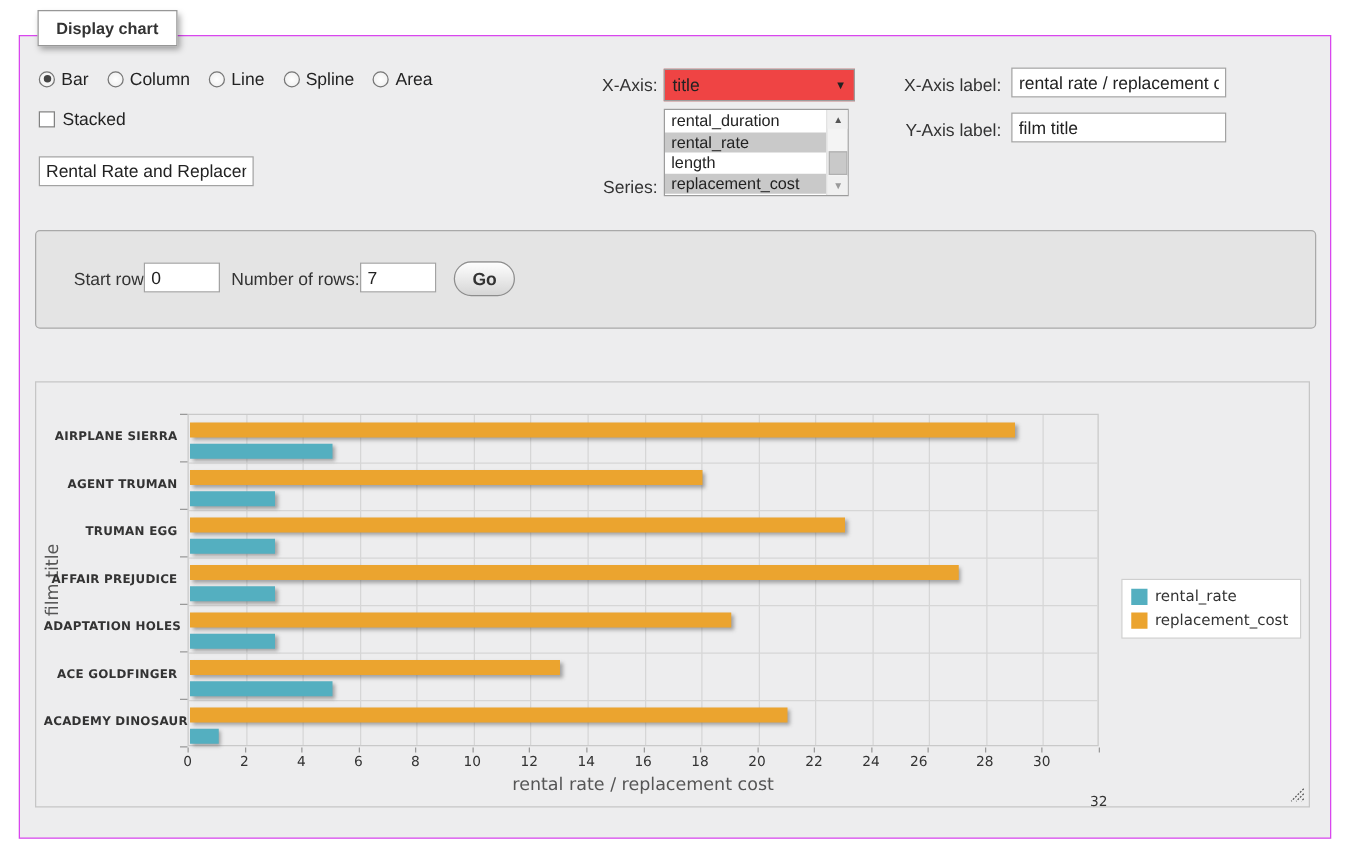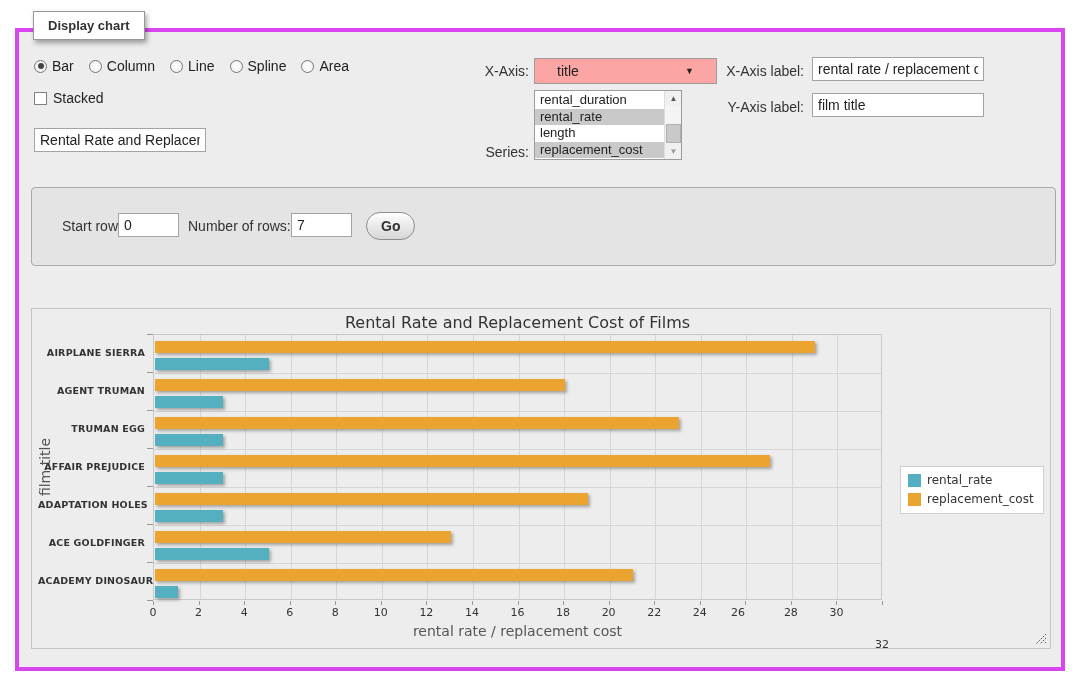--- a/index.html
+++ b/index.html
@@ -5,21 +5,21 @@
   * { box-sizing: border-box; }
   html,body { margin:0; padding:0; }
   body {
     width:1081px; height:681px; position:relative; overflow:hidden;
     background:#ffffff;
     font-family:"Liberation Sans", sans-serif;
     color:#222;
   }
   .fieldset {
     position:absolute; left:15px; top:28px; width:1050px; height:643px;
-    background:#ededee; border:4px solid #d946ef;
+    background:#ededee; border:1px solid #d946ef;
   }
   .legend-tab {
     position:absolute; left:14px; top:-21px;
     background:#fff; border:1px solid #979797;
     box-shadow:2px 3px 5px rgba(0,0,0,0.35);
     padding:6px 14px; font-size:13px; font-weight:bold; color:#333;
   }
   
   .type-row { position:absolute; left:15px; top:26px; display:flex; align-items:center; gap:15px; font-size:14px; }
   .type-item { display:flex; align-items:center; gap:5px; cursor:default; }
@@ -38,23 +38,23 @@
     font-size:14px; color:#222; padding:2px 5px; height:24px;
   }
   #title-input { position:absolute; left:15px; top:96px; width:172px; }
   
   .fld-label { position:absolute; font-size:14px; color:#333; text-align:right; }
   #xaxis-label-txt { left:400px; top:31px; width:110px; }
   #series-label-txt { left:400px; top:112px; width:110px; }
   #xlabel-caption { left:675px; top:31px; width:110px; }
   #ylabel-caption { left:675px; top:67px; width:110px; }
   .select-box {
-    position:absolute; left:515px; top:26px; width:183px; height:26px;
-    background:#fca5a5; border:1px solid #9c9c9c; font-size:14px;
-    display:flex; align-items:center; padding:0 22px; cursor:default;
+    position:absolute; left:515px; top:26px; width:153px; height:26px;
+    background:#ef4444; border:1px solid #9c9c9c; font-size:14px;
+    display:flex; align-items:center; padding:0 6px; cursor:default;
   }
   .select-box .caret { margin-left:auto; font-size:9px; color:#222; }
   .listbox {
     position:absolute; left:515px; top:58px; width:148px; height:70px;
     background:#fff; border:1px solid #9c9c9c; overflow:hidden; padding-top:1px;
   }
   .listbox .opt {
     height:16.5px; line-height:16.5px; font-size:13px; padding:0 5px;
     white-space:nowrap; margin-right:17px; cursor:default;
   }
@@ -181,21 +181,20 @@
 
   <div class="rows-panel">
     <div class="fl" id="start-row-label">Start row:</div>
     <input class="text" id="start-row-input" value="0" style="">
     <div class="fl" id="num-rows-label">Number of rows:</div>
     <input class="text" id="num-rows-input" value="7" style="">
     <button class="go-btn">Go</button>
   </div>
 
   <div class="chart-box">
-    <div class="chart-title">Rental Rate and Replacement Cost of Films</div>
     <div class="yaxis-title">film title</div>
     <div class="plot" id="plot">
         <div class="gridv" style="left: 45.5625px;"></div>
         <div class="gridv" style="left: 91.125px;"></div>
         <div class="gridv" style="left: 136.688px;"></div>
         <div class="gridv" style="left: 182.25px;"></div>
         <div class="gridv" style="left: 227.812px;"></div>
         <div class="gridv" style="left: 273.375px;"></div>
         <div class="gridv" style="left: 318.938px;"></div>
         <div class="gridv" style="left: 364.5px;"></div>

